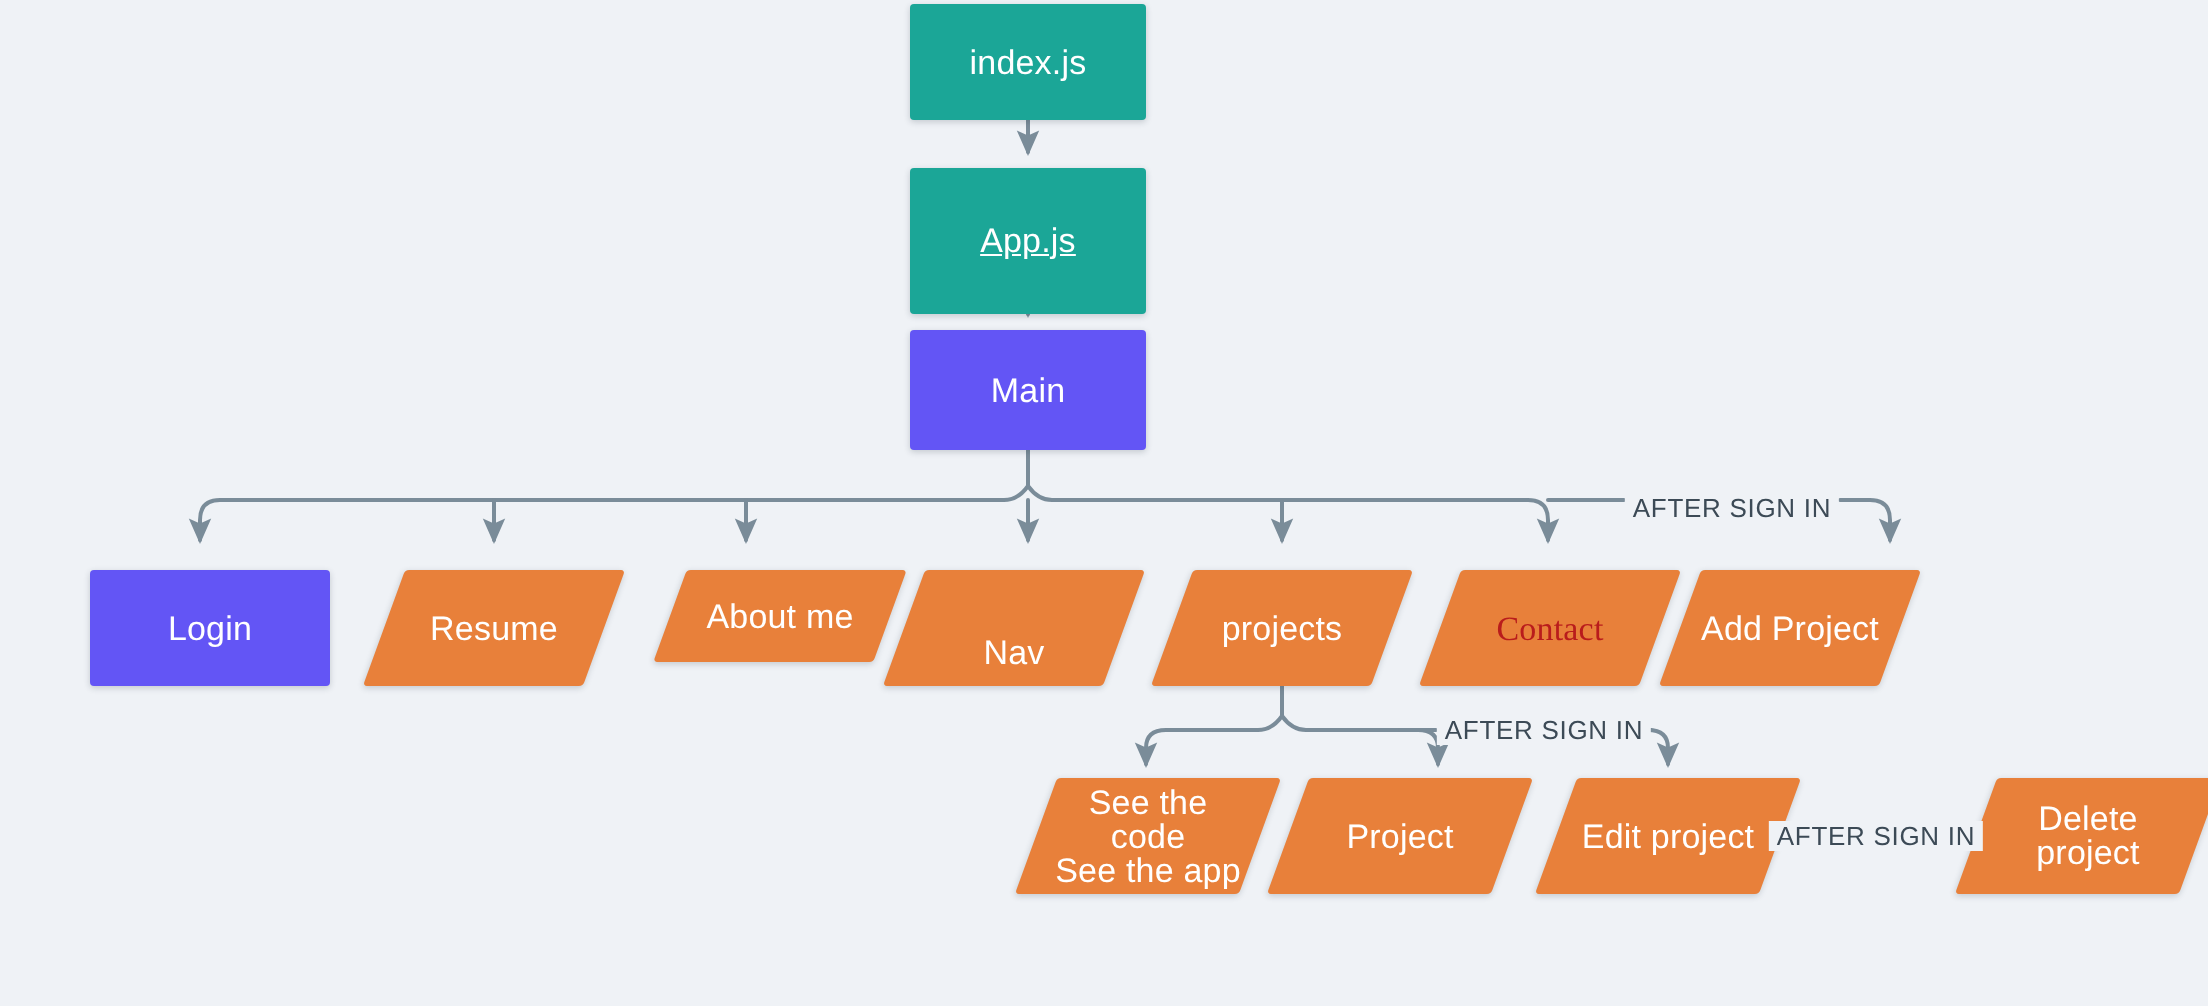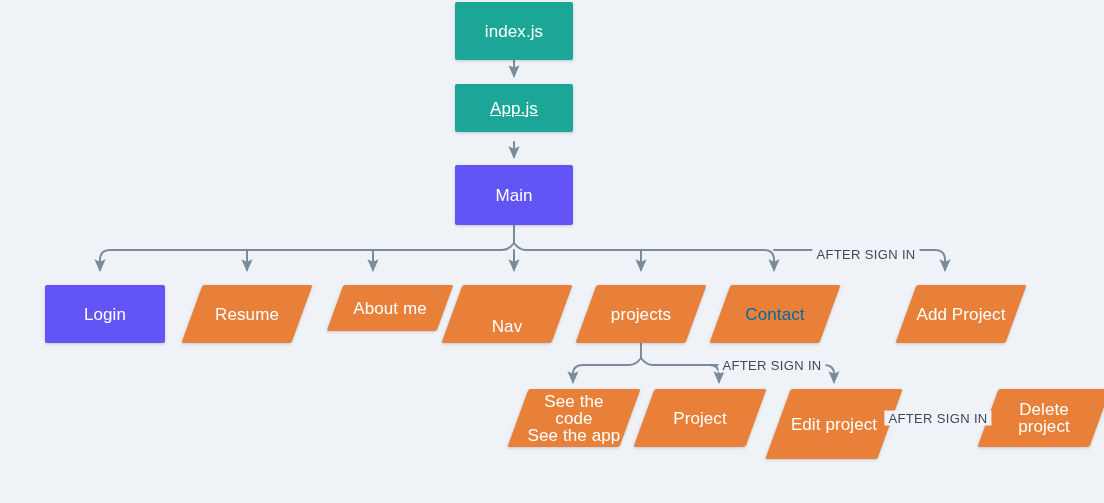--- a/index.html
+++ b/index.html
@@ -119,21 +119,21 @@
       <path d="M886,418 L898,418"></path>
       <path d="M978,418 L988,418" marker-end="url(#arrowhead)"></path>
     </g>
   </svg>
 
   <div id="node-layer">
       <div class="node" style="left: 455px; top: 2px; width: 118px; height: 58px;">
         <div class="node-shape shape-rect" style="background: rgb(27, 166, 151);"></div>
         <span class="node-label" style="color: rgb(255, 255, 255);">index.js</span>
       </div>
-      <div class="node" style="left: 455px; top: 84px; width: 118px; height: 48px; text-decoration: underline;">
+      <div class="node" style="left: 455px; top: 84px; width: 118px; height: 73px; text-decoration: underline;">
         <div class="node-shape shape-rect" style="background: rgb(27, 166, 151);"></div>
         <span class="node-label" style="color: rgb(255, 255, 255);">App.js</span>
       </div>
       <div class="node" style="left: 455px; top: 165px; width: 118px; height: 60px;">
         <div class="node-shape shape-rect" style="background: rgb(99, 85, 245);"></div>
         <span class="node-label" style="color: rgb(255, 255, 255);">Main</span>
       </div>
       <div class="node" style="left: 45px; top: 285px; width: 120px; height: 58px;">
         <div class="node-shape shape-rect" style="background: rgb(99, 85, 245);"></div>
         <span class="node-label" style="color: rgb(255, 255, 255);">Login</span>
@@ -149,36 +149,36 @@
       <div class="node" style="left: 452px; top: 285px; width: 110px; height: 58px;">
         <div class="node-shape shape-para" style="background: rgb(232, 128, 58);"></div>
         <span class="node-label" style="color: rgb(255, 255, 255); margin-top: 24px;">Nav</span>
       </div>
       <div class="node" style="left: 586px; top: 285px; width: 110px; height: 58px;">
         <div class="node-shape shape-para" style="background: rgb(232, 128, 58);"></div>
         <span class="node-label" style="color: rgb(255, 255, 255);">projects</span>
       </div>
       <div class="node" style="left: 720px; top: 285px; width: 110px; height: 58px;">
         <div class="node-shape shape-para" style="background: rgb(232, 128, 58);"></div>
-        <span class="node-label" style="color: #0369a1;">Contact</span>
+        <span class="node-label" style="color: #b91c1c; font-family: Liberation Serif, serif;">Contact</span>
       </div>
-      <div class="node" style="left: 906px; top: 285px; width: 110px; height: 58px;">
+      <div class="node" style="left: 840px; top: 285px; width: 110px; height: 58px;">
         <div class="node-shape shape-para" style="background: rgb(232, 128, 58);"></div>
         <span class="node-label" style="color: rgb(255, 255, 255);">Add Project</span>
       </div>
       <div class="node" style="left: 518px; top: 389px; width: 112px; height: 58px;">
         <div class="node-shape shape-para" style="background: rgb(232, 128, 58);"></div>
         <span class="node-label" style="color: rgb(255, 255, 255);">See the code
 See the app</span>
       </div>
       <div class="node" style="left: 644px; top: 389px; width: 112px; height: 58px;">
         <div class="node-shape shape-para" style="background: rgb(232, 128, 58);"></div>
         <span class="node-label" style="color: rgb(255, 255, 255);">Project</span>
       </div>
-      <div class="node" style="left: 778px; top: 389px; width: 112px; height: 70px;">
+      <div class="node" style="left: 778px; top: 389px; width: 112px; height: 58px;">
         <div class="node-shape shape-para" style="background: rgb(232, 128, 58);"></div>
         <span class="node-label" style="color: rgb(255, 255, 255);">Edit project</span>
       </div>
       <div class="node" style="left: 988px; top: 389px; width: 112px; height: 58px;">
         <div class="node-shape shape-para" style="background: rgb(232, 128, 58);"></div>
         <span class="node-label" style="color: rgb(255, 255, 255);">Delete project</span>
       </div>
     </div>
   <div id="label-layer">
       <div class="edge-label" style="left: 866px; top: 254px; background: rgb(239, 242, 246); color: rgb(60, 74, 86);">AFTER SIGN IN</div>

